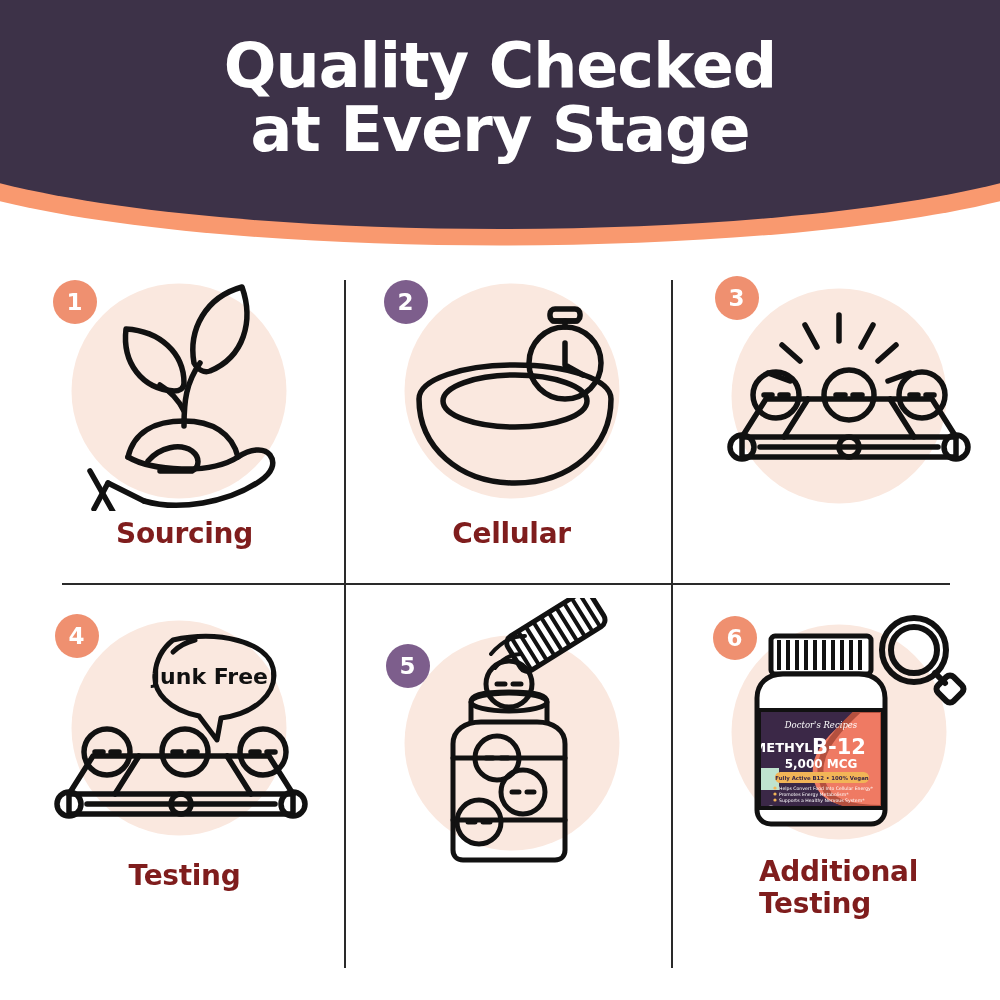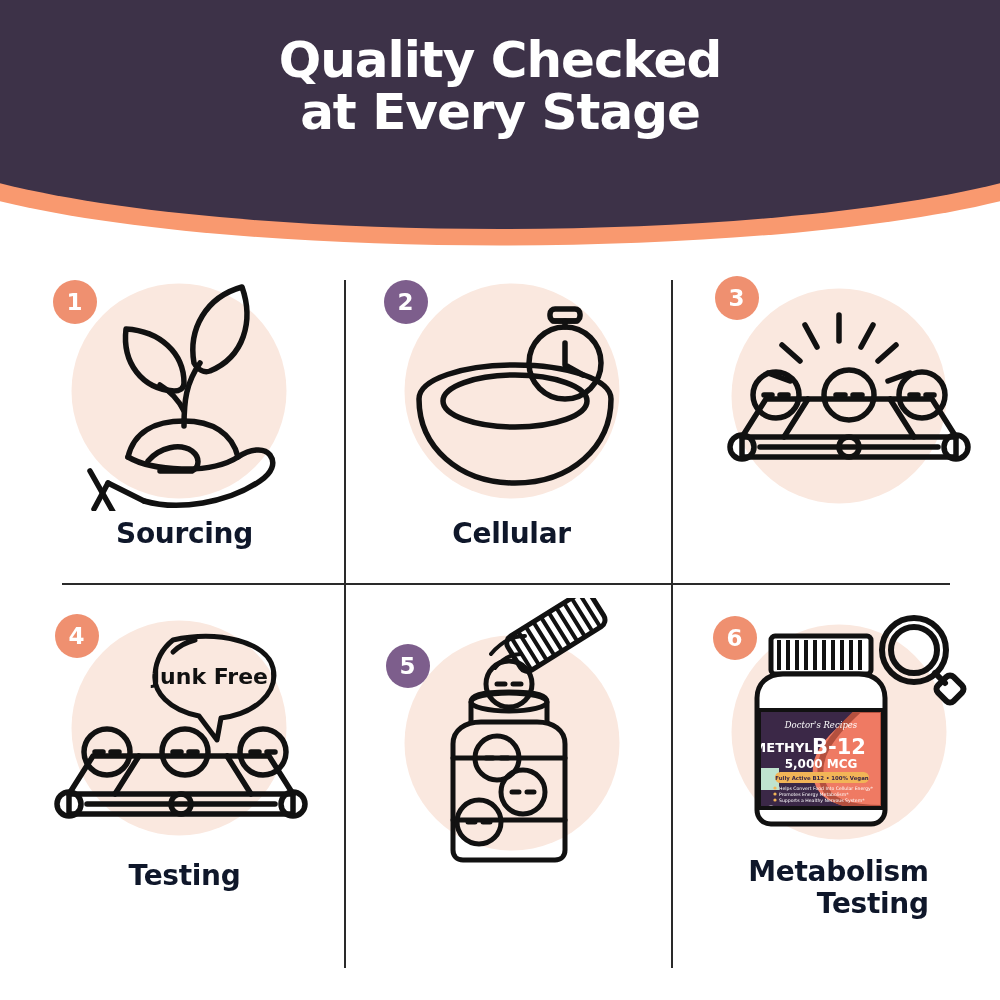--- a/index.html
+++ b/index.html
@@ -18,21 +18,21 @@
     position:absolute;left:0;top:0;width:1000px;height:260px;
     overflow:hidden;
   }
   .header-svg{position:absolute;left:0;top:0;}
   .header-title{
     position:absolute;left:0;top:34px;width:1000px;
     text-align:center;
     color:#ffffff;
     font-family:"DejaVu Sans", sans-serif;
     font-weight:bold;
-    font-size:50px;
+    font-size:62px;
     line-height:1.04;
     letter-spacing:-1px;
     white-space:pre-line;
   }
   .grid{
     position:absolute;left:0;top:258px;width:1000px;height:742px;
   }
   .divider{position:absolute;background:#2a2a2a;}
   .v-div{width:2px;top:22px;height:688px;}
   .h-div{height:2px;left:62px;width:888px;top:325px;}
@@ -61,22 +61,22 @@
     width:44px;height:44px;border-radius:50%;
     display:flex;align-items:center;justify-content:center;
     color:#ffffff;
     font-family:"DejaVu Sans", sans-serif;
     font-weight:bold;font-size:23px;
     z-index:5;
     line-height:1;
   }
   .step-label{
     margin-top:2px;
-    text-align:right;
-    color:#0f172a;
+    text-align:left;
+    color:#7f1d1d;
     font-family:"DejaVu Sans", sans-serif;
     font-weight:bold;
     font-size:28px;
     line-height:1.16;
     white-space:pre-line;
     letter-spacing:-0.3px;
   }
 </style>
 </head>
 <body>
@@ -348,18 +348,18 @@
 
               <circle cx="62" cy="208" r="8" fill="#F2B457" stroke="#ffffff" stroke-width="1"></circle>
 
               <rect x="134" y="200" width="17" height="11" rx="2" fill="#ffffff"></rect>
               <text x="142.5" y="208.5" text-anchor="middle" font-family="DejaVu Sans, sans-serif" font-size="7.5" font-weight="bold" fill="#3B2847">120</text>
             </g>
             <rect x="50" y="104" width="124" height="98" fill="none" stroke="#111111" stroke-width="4"></rect>
           </g>
         </svg>
       </div>
-      <div class="step-label" style="margin-top:-2px;">Metabolism
+      <div class="step-label" style="margin-top:-2px;">Additional
 Testing</div>
     </div>
 
   </div>
 </div>
 
 </body></html>

